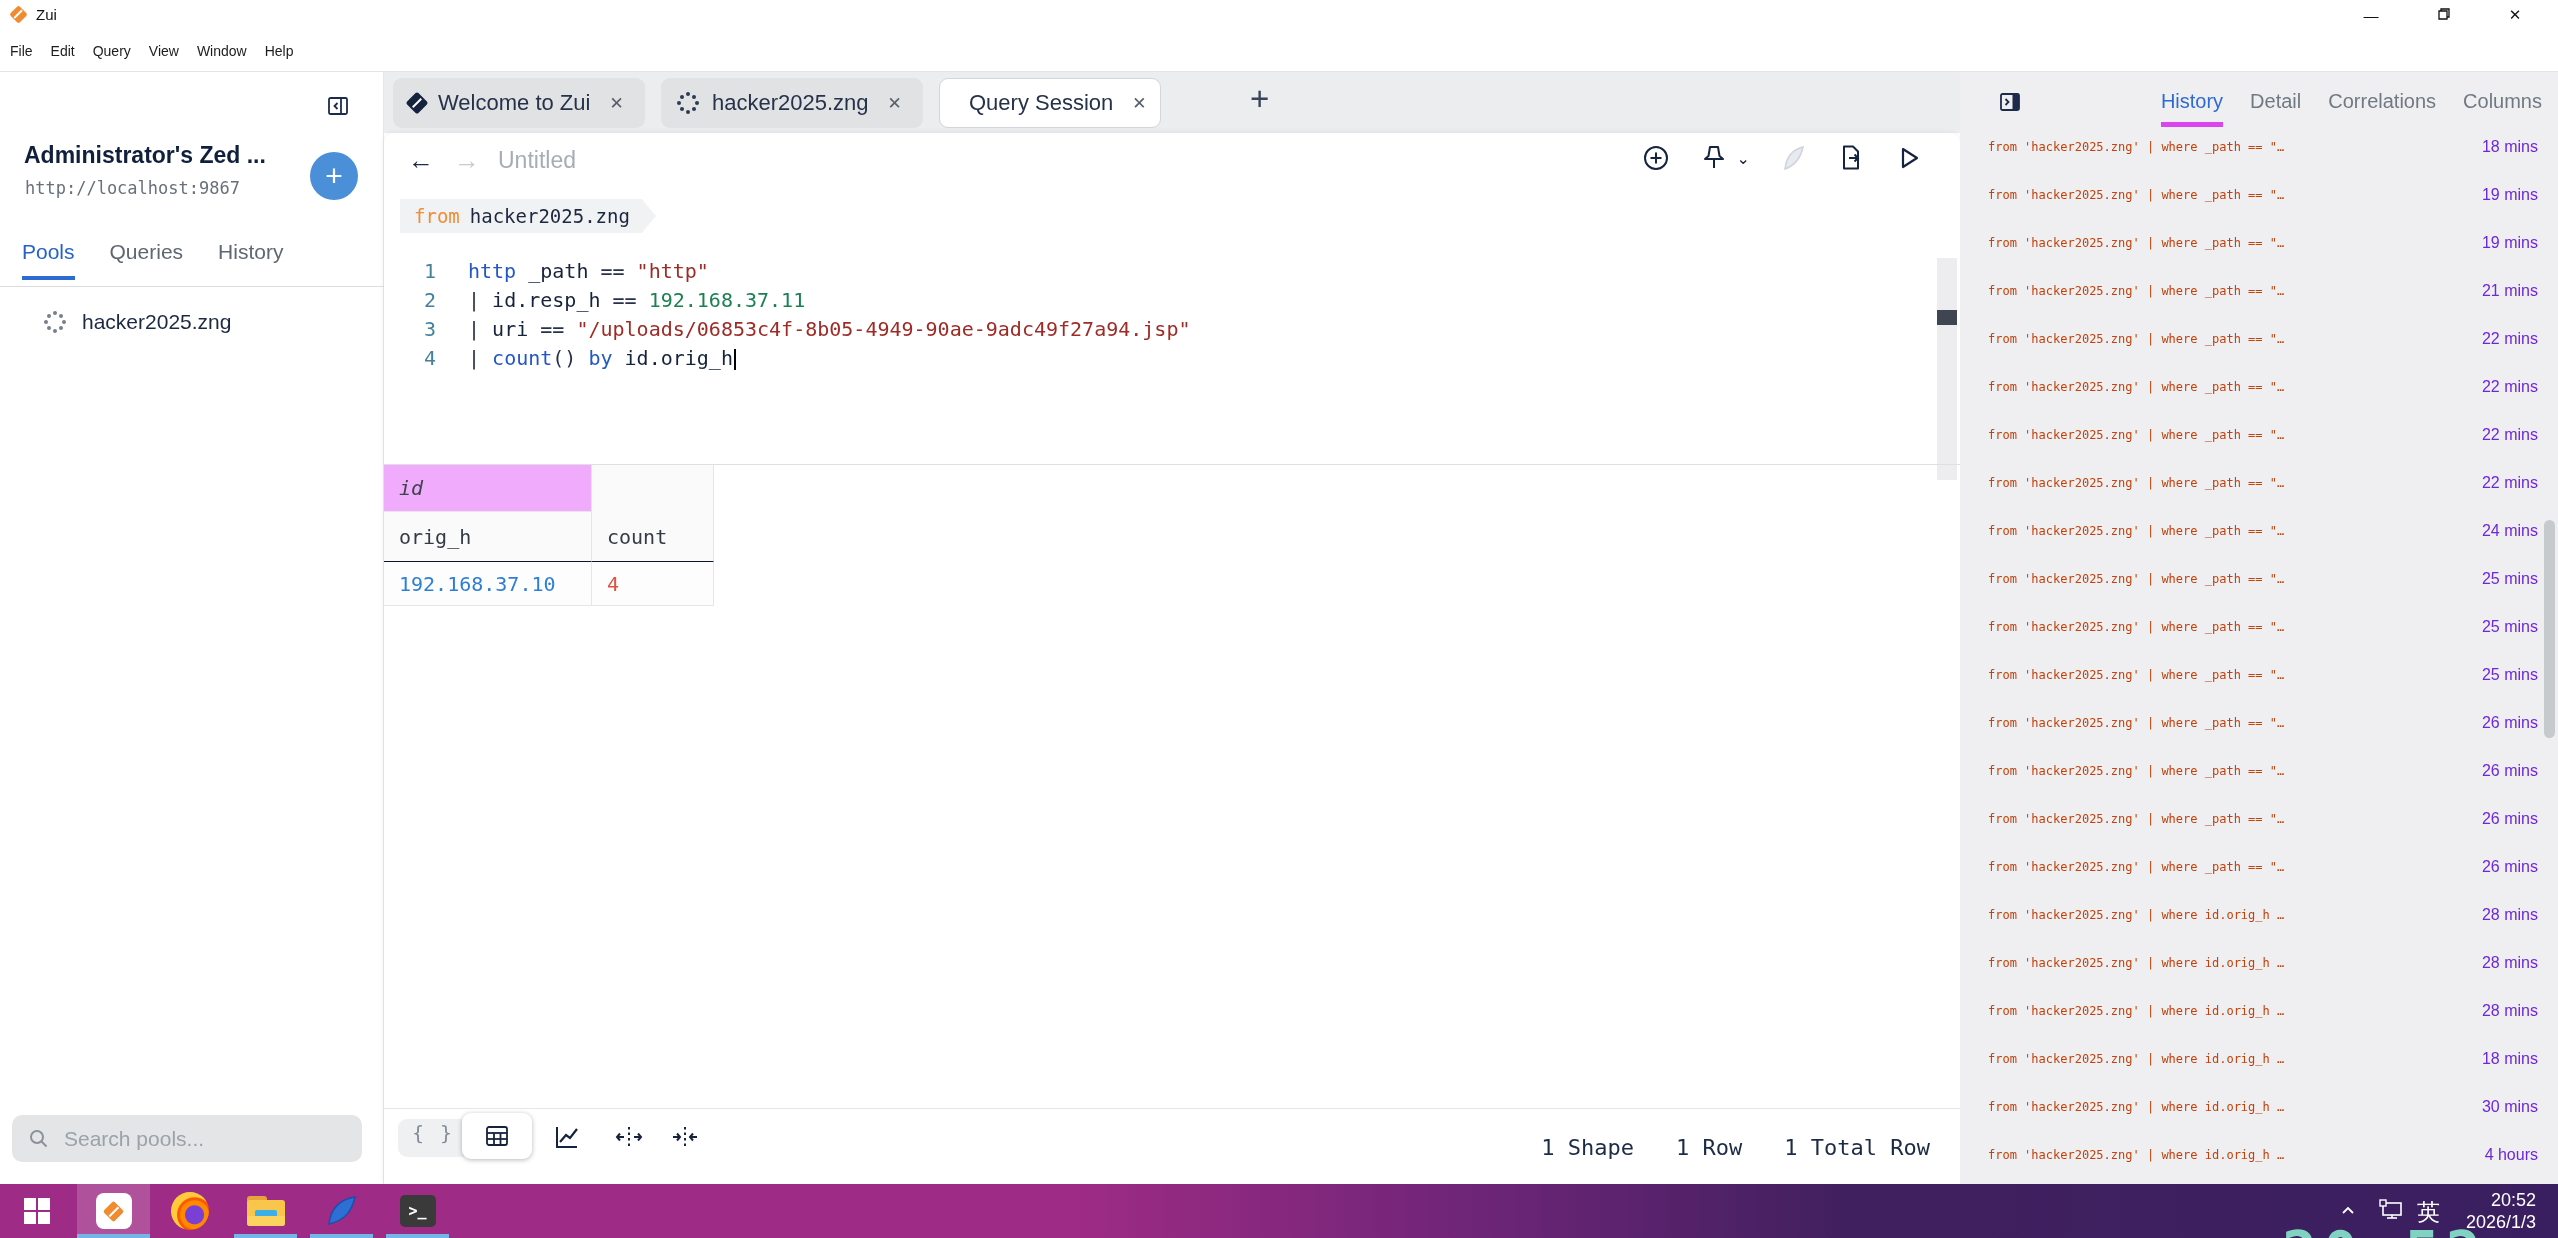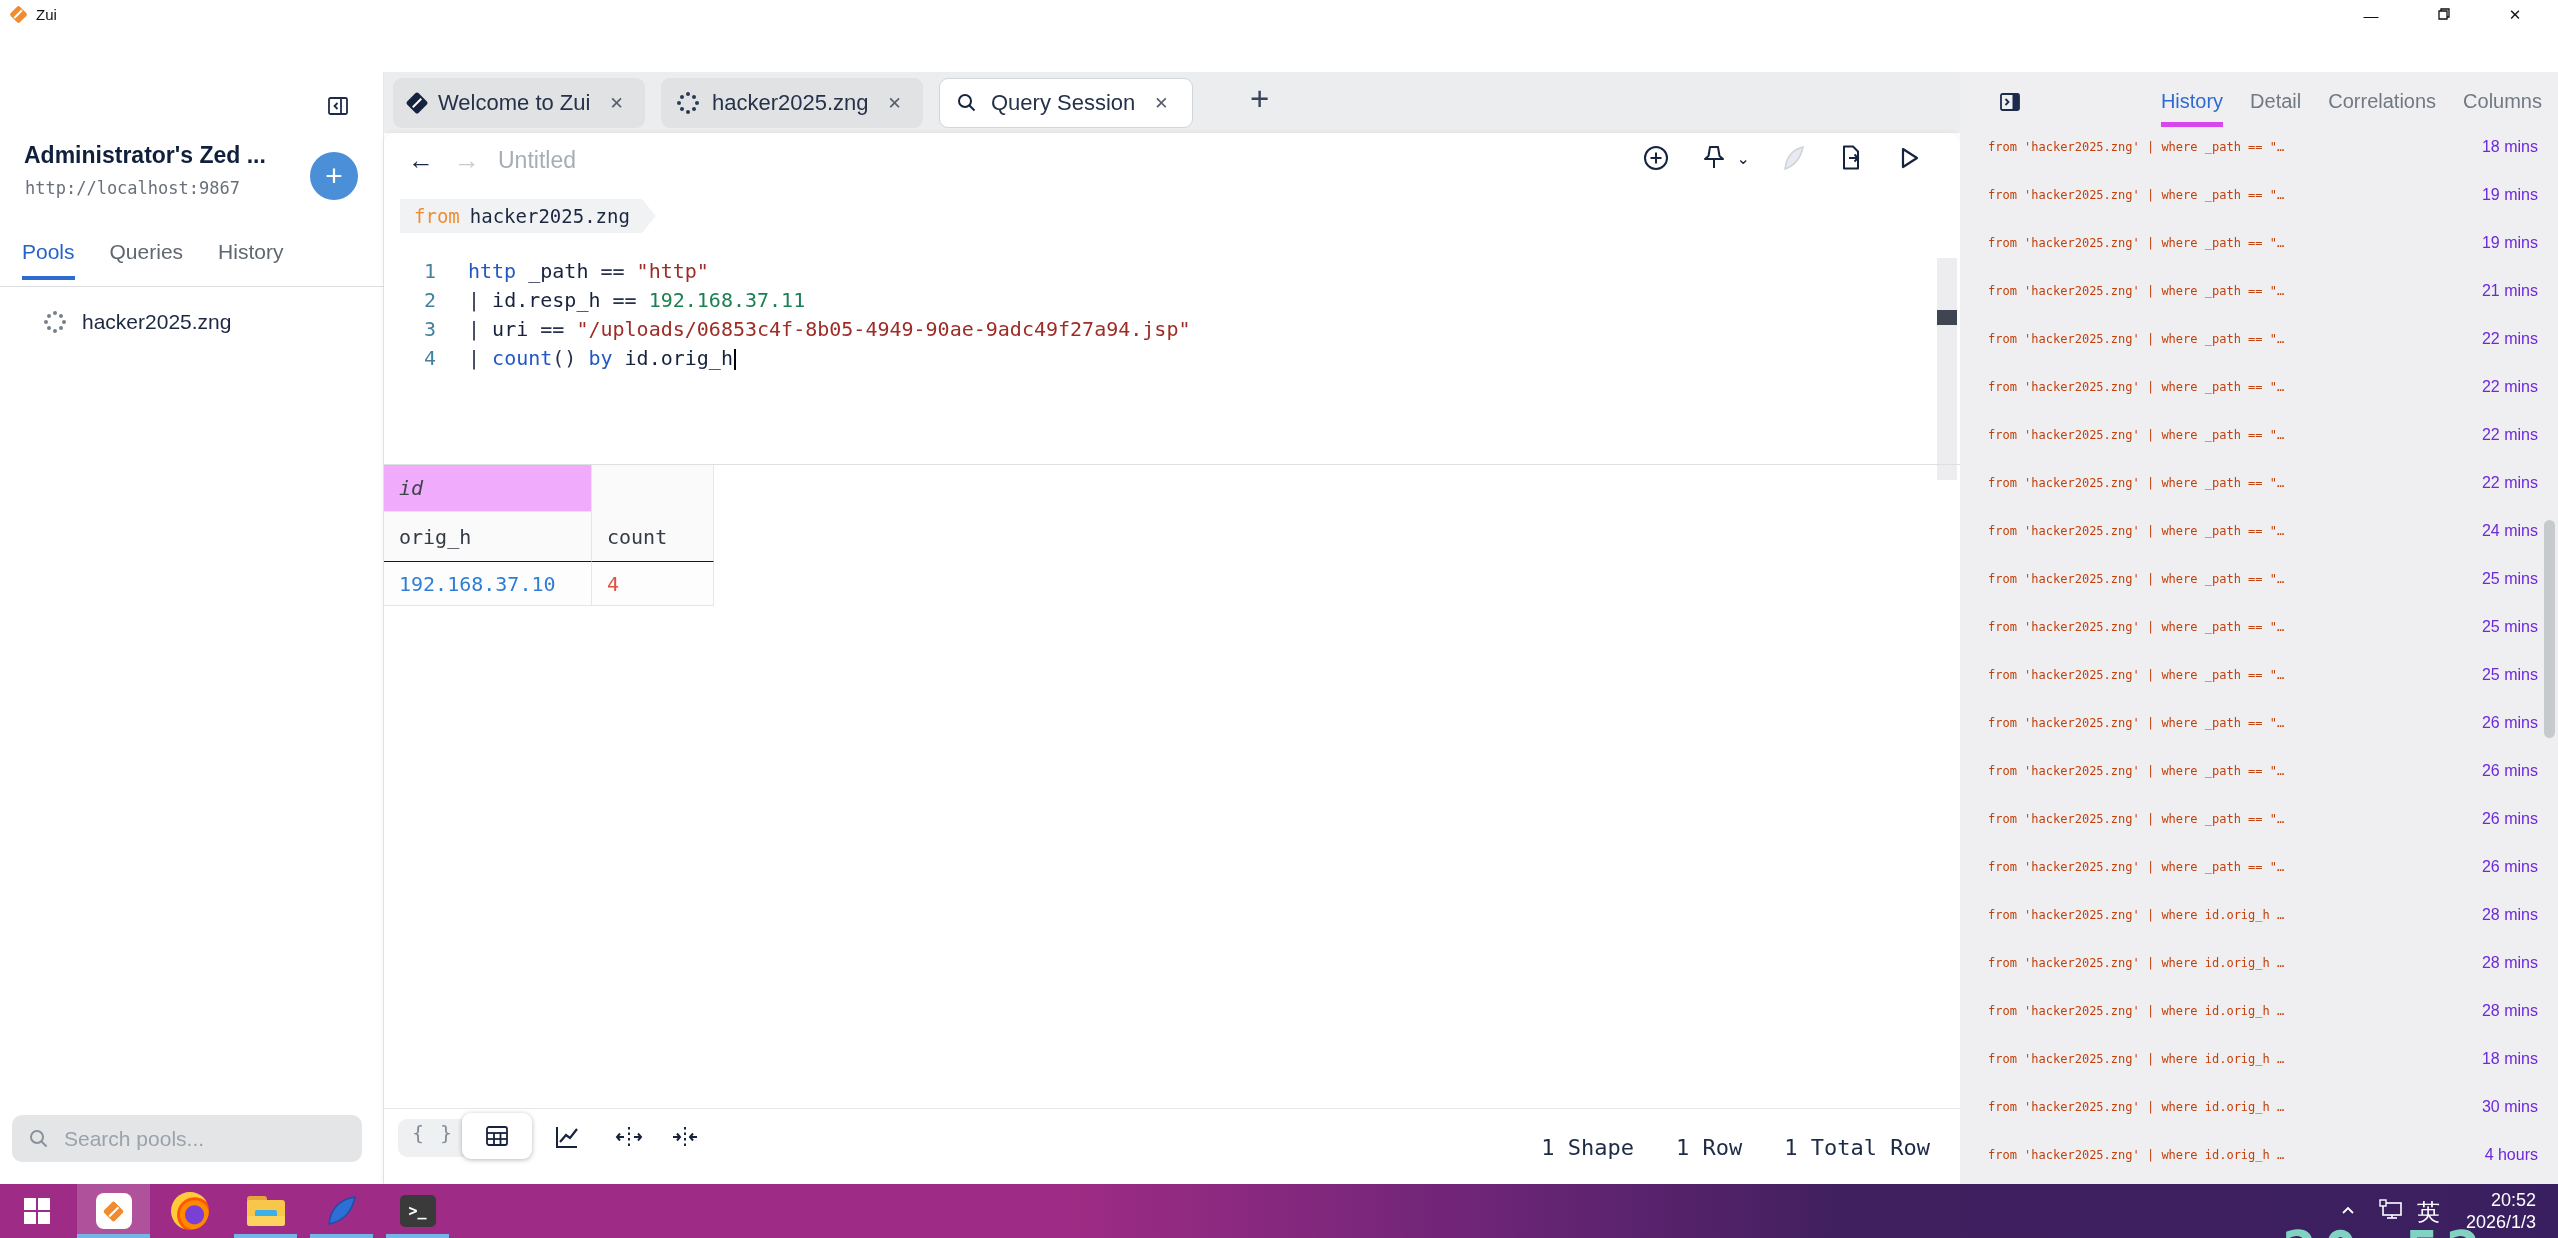--- a/index.html
+++ b/index.html
@@ -39,21 +39,21 @@
   .sb-search input::placeholder { color:#9aa2ac; }
 
   
   .tabstrip { position:absolute; left:384px; top:72px; width:1576px; height:61px; background:#ebedee; }
   .mtab { position:absolute; top:6px; height:50px; border-radius:9px; background:#e0e2e4; display:flex; align-items:center; padding:0 16px; gap:13px; }
   .mtab.active { background:#fff; border:1px solid #d2d5d9; }
   .mtab .label { font-size:22px; color:#26324a; white-space:nowrap; }
   .mtab .close { font-size:17px; color:#57606c; margin-left:6px; }
   .tab-welcome { left:9px; width:252px; }
   .tab-pool { left:277px; width:262px; }
-  .tab-query { left:555px; width:254px; }
+  .tab-query { left:555px; width:222px; }
   .newtab { position:absolute; left:866px; top:8px; font-size:33px; color:#39445a; font-weight:300; }
   .zui-glyph { width:16px; height:16px; background:#16233f; transform:rotate(45deg); border-radius:2px; position:relative; flex:none; }
   .zui-glyph::after { content:""; position:absolute; left:7px; top:2px; width:2px; height:12px; background:#fff; }
 
   
   .pool-dots { width:22px; height:22px; position:relative; flex:none; }
   .pool-dots i { position:absolute; width:4px; height:4px; border-radius:50%; background:#76808c; }
   .pool-dots.dark i { background:#2a3a55; }
   .pool-dots i:nth-child(1){left:9px;top:0;} .pool-dots i:nth-child(2){left:15px;top:3px;}
   .pool-dots i:nth-child(3){left:18px;top:9px;} .pool-dots i:nth-child(4){left:15px;top:15px;}
@@ -158,20 +158,28 @@
     <div class="app-title">Zui</div>
     <div class="win-btn win-min">—</div>
     <div class="win-btn win-max">
       <svg width="14" height="14" viewBox="0 0 14 14">
           <path d="M3 3 h8 v8 h-8 z M5 3 v-2 h8 v8 h-2" fill="none" stroke="#111" stroke-width="1.3"></path>
         </svg>
     </div>
     <div class="win-btn win-close">✕</div>
   </div>
 
+  <div class="menubar" id="menubar">
+      <span class="menu-item">File</span>
+      <span class="menu-item">Edit</span>
+      <span class="menu-item">Query</span>
+      <span class="menu-item">View</span>
+      <span class="menu-item">Window</span>
+      <span class="menu-item">Help</span>
+    </div>
 
   <div class="sidebar">
     <div class="sb-collapse">
       <svg width="24" height="24" viewBox="0 0 24 24">
         <rect x="3" y="4" width="18" height="16" rx="1.5" fill="none" stroke="#1d2b4a" stroke-width="1.8"></rect>
         <line x1="15" y1="4" x2="15" y2="20" stroke="#1d2b4a" stroke-width="1.8"></line>
         <path d="M11.5 9 l-3 3 3 3" fill="none" stroke="#1d2b4a" stroke-width="1.8"></path>
       </svg>
     </div>
     <div class="sb-title">Administrator's Zed ...</div>

